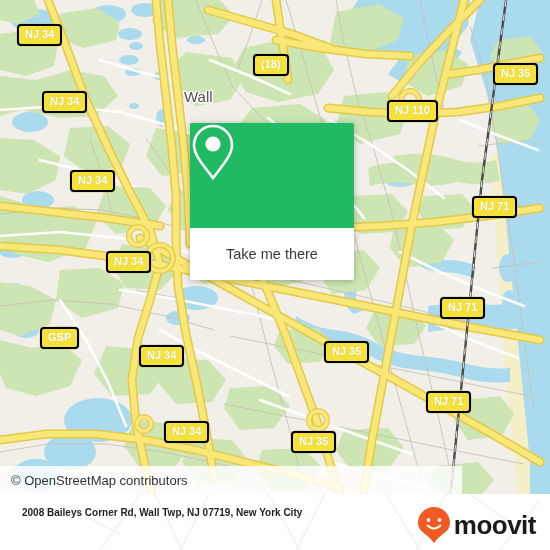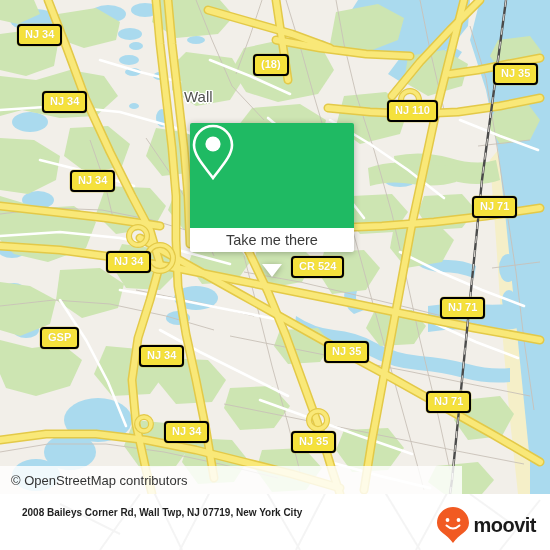--- a/index.html
+++ b/index.html
@@ -31,21 +31,21 @@
   
   #popup{
     position:absolute;left:190px;top:123px;width:164px;
     filter:drop-shadow(0 1px 3px rgba(0,0,0,.28));
   }
   #popup-head{
     background:#1FBA63;height:105px;border-radius:2px 2px 0 0;
     display:flex;align-items:center;justify-content:center;
   }
   #popup-foot{
-    background:#fff;height:24px;border-radius:0 0 2px 2px;
+    background:#fff;height:52px;border-radius:0 0 2px 2px;
     display:flex;align-items:center;justify-content:center;
     color:#3a3a3a;font-size:14.5px;
   }
   #popup-tail{
     position:absolute;left:50%;margin-left:-10px;top:141px;
     width:0;height:0;border-left:10px solid transparent;
     border-right:10px solid transparent;border-top:13px solid #fff;
   }
 
   
@@ -60,21 +60,21 @@
   #footer{
     position:absolute;left:0;top:494px;width:550px;height:56px;
     background:#fff;overflow:hidden;
   }
   #footer-wm{position:absolute;left:0;top:0;opacity:.55;}
   #addr{
     position:absolute;left:22px;top:8px;width:375px;
     font-size:10px;line-height:21px;color:#1f1f1f;font-weight:bold;
   }
   #brand{position:absolute;right:14px;top:12px;display:flex;align-items:center;gap:3px;}
-  #brand-word{font-size:20px;font-weight:bold;color:#1a1a1a;letter-spacing:-.5px;line-height:1;}
+  #brand-word{font-size:26px;font-weight:bold;color:#1a1a1a;letter-spacing:-.5px;line-height:1;}
 </style>
 </head>
 <body>
 
 <div id="screen">
 
   <div id="map">
     <svg width="550" height="494" viewBox="0 0 550 494">
       <defs>
         <clipPath id="mapclip">

